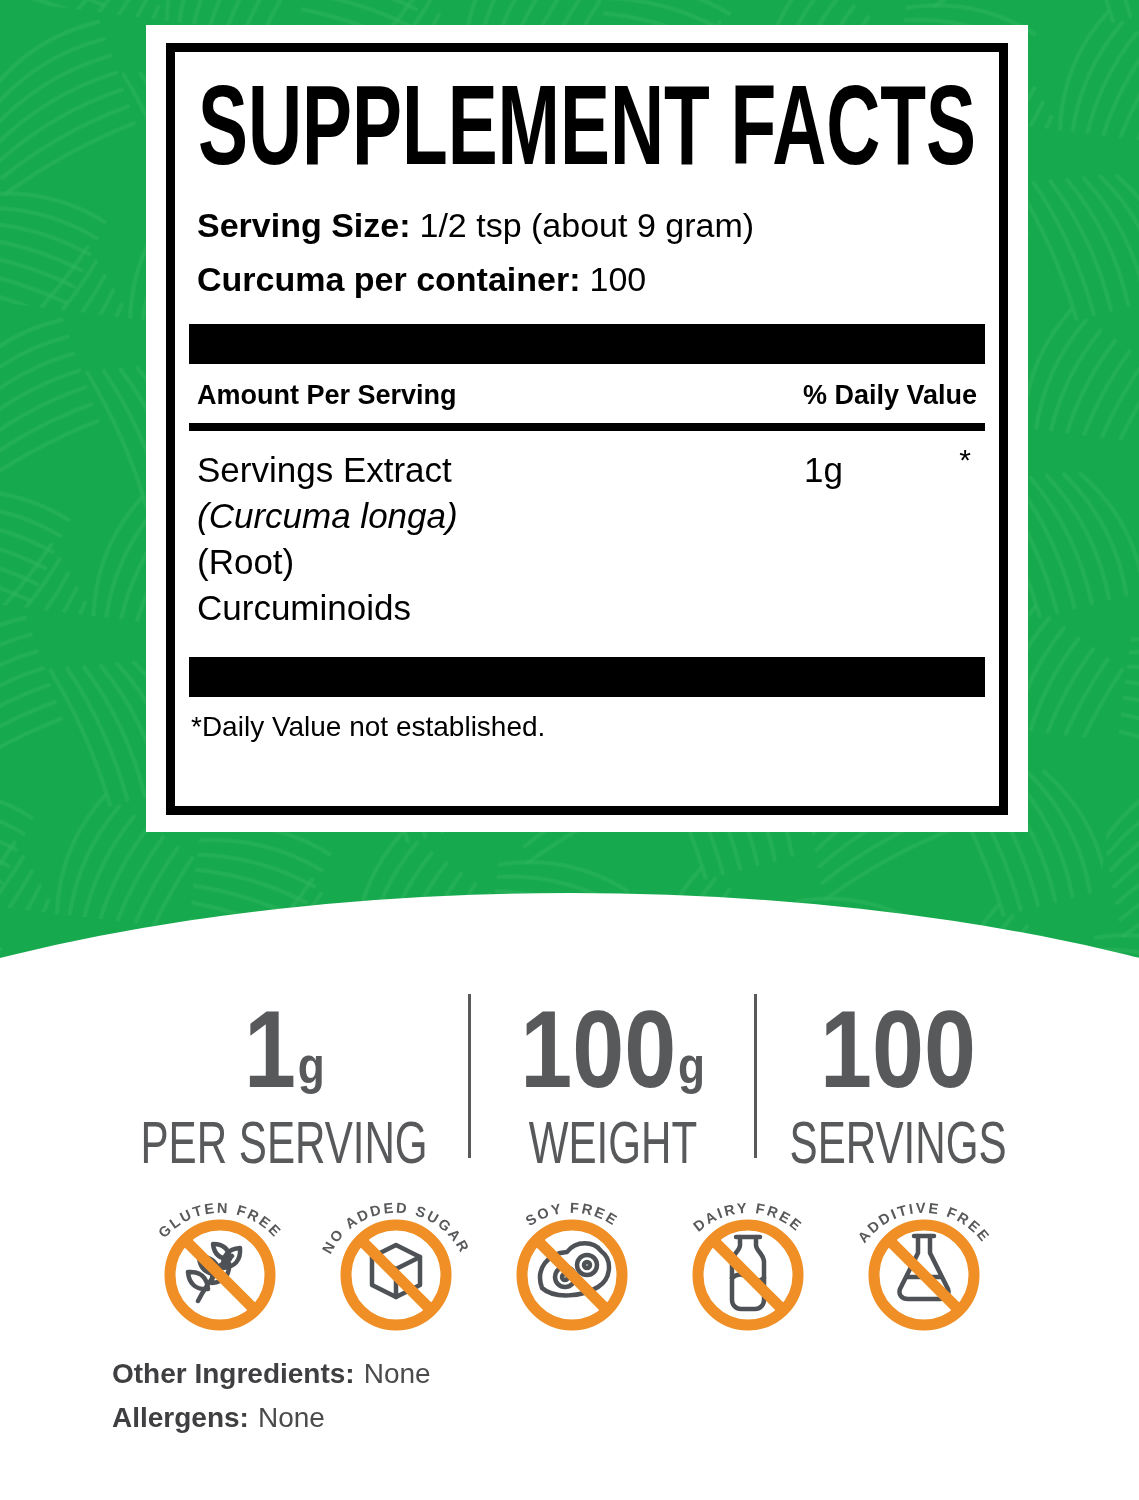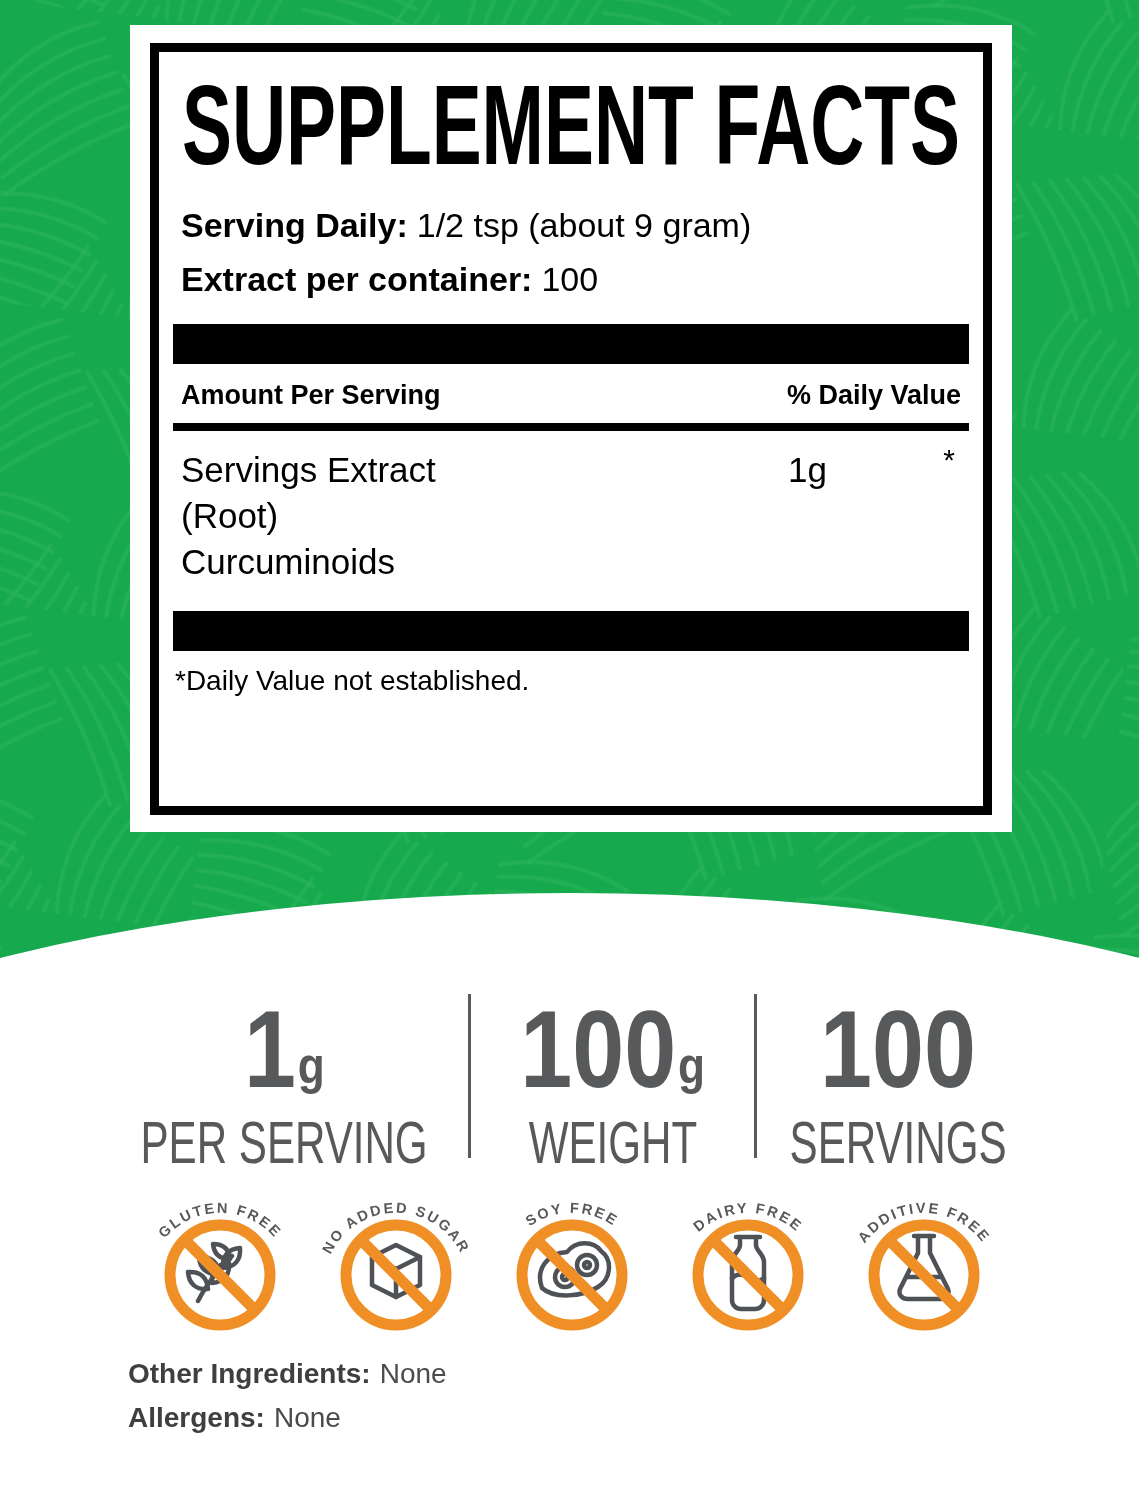--- a/index.html
+++ b/index.html
@@ -5,21 +5,21 @@
   html,body{margin:0;padding:0;}
   body{width:1139px;height:1500px;background:#ffffff;font-family:"Liberation Sans",sans-serif;}
   .page{position:relative;width:1139px;height:1500px;overflow:hidden;background:#ffffff;}
 
   
   .green-bg{position:absolute;left:0;top:0;width:1139px;height:958px;background:#17A94E;z-index:0;}
   .green-bg svg{display:block;}
   .white-curve{position:absolute;left:-430px;top:893px;width:2000px;height:730px;background:#ffffff;border-radius:50%;z-index:1;}
 
   
-  .facts-box{position:absolute;left:130px;top:25px;width:882px;height:807px;background:#ffffff;z-index:2;}
+  .facts-box{position:absolute;left:146px;top:25px;width:882px;height:807px;background:#ffffff;z-index:2;}
   .facts-border{position:absolute;left:20px;top:18px;right:20px;bottom:17px;border:9px solid #000;}
   .facts-content{position:absolute;left:22px;right:22px;top:0;bottom:0;}
   .facts-title-svg{display:block;margin-top:18px;}
   .facts-title-svg text{font-family:"Liberation Sans",sans-serif;font-weight:bold;fill:#000;}
   .line{font-size:34px;color:#000;margin:0;line-height:54px;}
   .line .lbl{font-weight:bold;margin-right:9px;}
   .line.first{margin-top:16px;}
   .bar{height:40px;background:#000;margin-left:-8px;margin-right:-8px;}
   .bar.b1{margin-top:18px;}
   .bar.b2{margin-top:26px;}
@@ -42,21 +42,21 @@
 
   
   .badges{position:absolute;left:132px;top:1172px;width:880px;display:flex;z-index:2;}
   .badge{width:176px;height:170px;}
   .badge .ring{fill:none;stroke:#EF8F25;stroke-width:11;}
   .badge .slash{stroke:#EF8F25;stroke-width:11;stroke-linecap:round;}
   .badge .glyph{fill:none;stroke:#4E5256;stroke-width:4.5;stroke-linecap:round;stroke-linejoin:round;}
   .badge .arc-text{font-family:"Liberation Sans",sans-serif;font-size:14.5px;font-weight:bold;fill:#58595B;letter-spacing:2.2px;}
 
   
-  .notes{position:absolute;left:128px;top:1352px;z-index:2;font-size:28px;line-height:44px;color:#4B4B4D;}
+  .notes{position:absolute;left:112px;top:1352px;z-index:2;font-size:28px;line-height:44px;color:#4B4B4D;}
   .note-label{font-weight:bold;color:#3F3F41;margin-right:9px;}
 </style>
 </head>
 <body>
 
 <div class="page">
 
   <div class="green-bg">
     <svg width="1139" height="958" aria-hidden="true">
       <defs>
@@ -83,34 +83,35 @@
   </div>
   <div class="white-curve"></div>
 
   <div class="facts-box">
     <div class="facts-border">
       <div class="facts-content">
         <svg class="facts-title-svg" width="780" height="112" viewBox="0 0 780 112">
           <text x="390" y="94" text-anchor="middle" font-size="114" textLength="778" lengthAdjust="spacingAndGlyphs">SUPPLEMENT FACTS</text>
         </svg>
         <p class="line first">
-          <span class="lbl">Serving Daily:</span><span>1/2 tsp (about 9 gram)</span>
+          <span class="lbl">Serving Size:</span><span>1/2 tsp (about 9 gram)</span>
         </p>
         <p class="line">
-          <span class="lbl">Extract per container:</span><span>100</span>
+          <span class="lbl">Curcuma per container:</span><span>100</span>
         </p>
         <div class="bar b1"></div>
         <div class="head-row">
           <span>Amount Per Serving</span>
           <span>% Daily Value</span>
         </div>
         <div class="rule"></div>
         <div class="ingredient">
           <div class="ing-text">
             <div>Servings Extract</div>
+            <div class="ing-latin">(Curcuma longa)</div>
             <div>(Root)</div>
             <div>Curcuminoids</div>
           </div>
           <div class="ing-amt">1g</div>
           <div class="ing-dv">*</div>
         </div>
         <div class="bar b2"></div>
         <p class="footnote">*Daily Value not established.</p>
       </div>
     </div>

